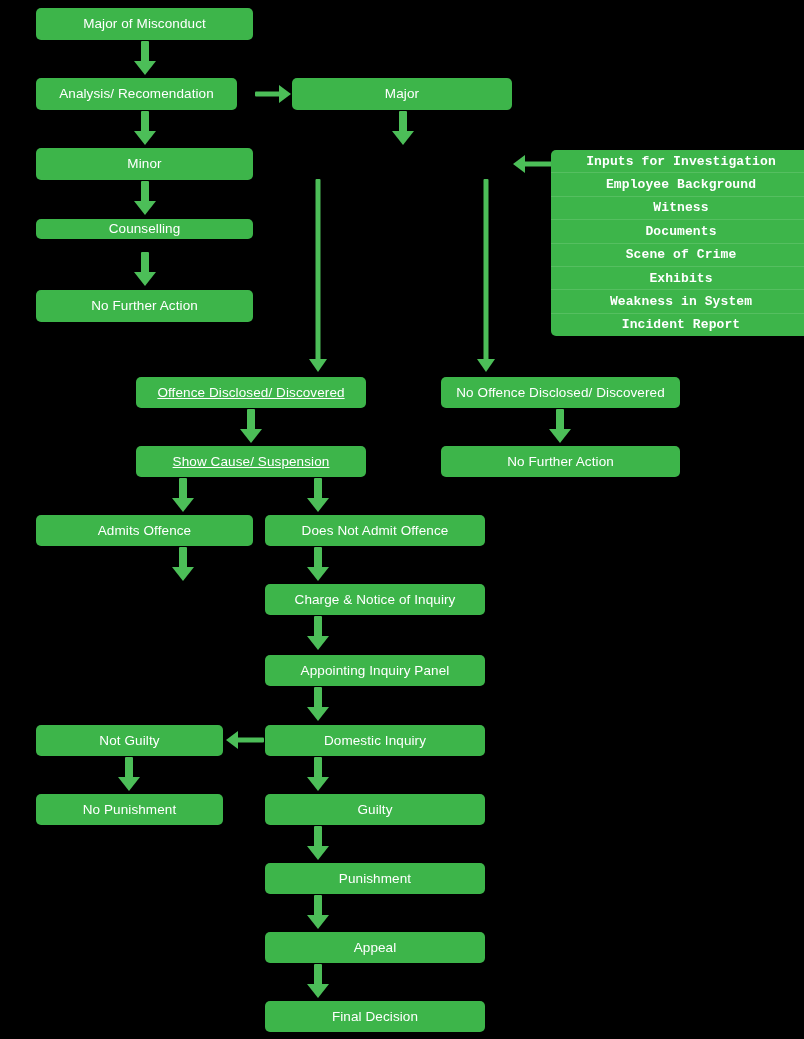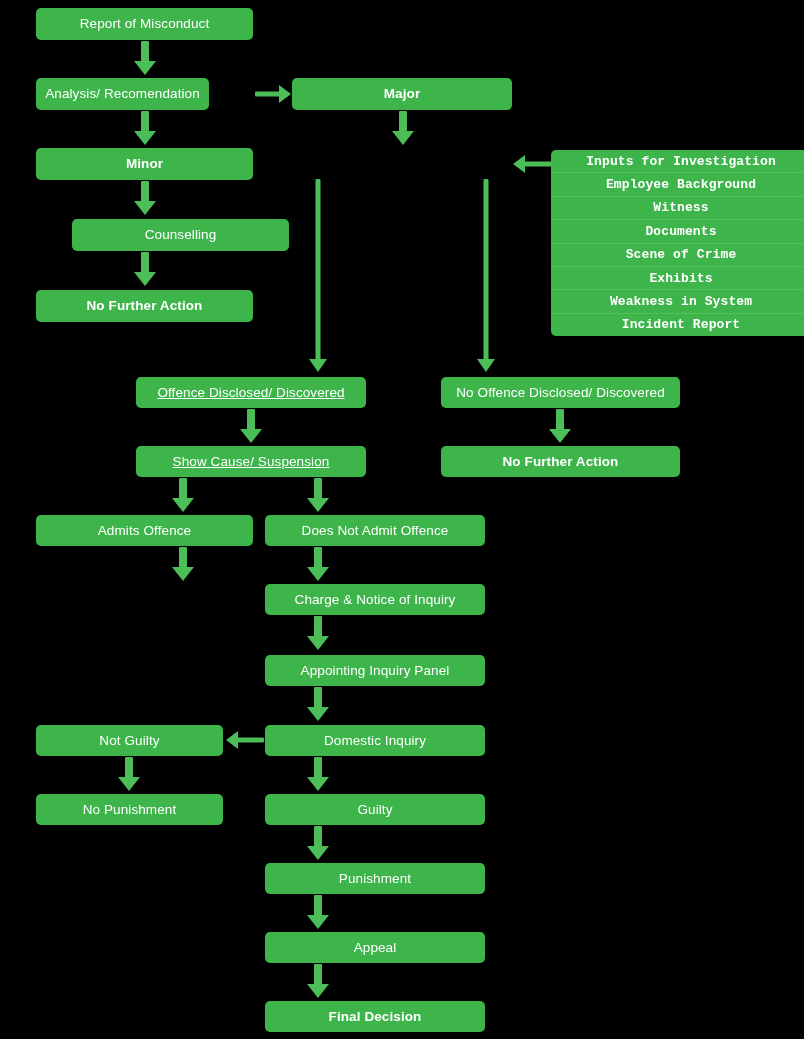--- a/index.html
+++ b/index.html
@@ -26,21 +26,21 @@
     align-items: center;
     justify-content: center;
     text-align: center;
     font-size: 13.5px;
     line-height: 1.15;
     font-weight: 400;
     letter-spacing: 0.1px;
     padding: 0 6px;
     white-space: nowrap;
   }
-  .node.bold { font-weight: 700; }
+  .node.bold { font-weight: 400; }
 
   
   .panel {
     position: absolute;
     box-sizing: border-box;
     background: #3DB54A;
     border-radius: 5px;
     overflow: hidden;
     display: flex;
     flex-direction: column;
@@ -118,29 +118,29 @@
   .arrow-h.right .head { right: 0; border-left: 12px solid #4CBE58; }
   .arrow-h.left .shaft { right: 0; left: 11px; }
   .arrow-h.left .head { left: 0; border-right: 12px solid #4CBE58; }
 </style>
 </head>
 <body>
 
 <div id="canvas">
 
   <div class="node" style="left:36px; top:8px; width:217px; height:32px;">
-    <span>Report of Misconduct</span>
+    <span>Major of Misconduct</span>
   </div>
 
   <div class="arrow-down thick" style="left:131px; top:41px; width:28px; height:34px;">
     <div class="shaft" style="height:22px;"></div>
       <div class="head"></div>
   </div>
 
-  <div class="node" style="left:36px; top:78px; width:173px; height:32px;">
+  <div class="node" style="left:36px; top:78px; width:201px; height:32px;">
     <span>Analysis/ Recomendation</span>
   </div>
 
   <div class="arrow-h right" style="left:255px; top:80px; width:36px; height:28px;">
     <div class="shaft"></div>
       <div class="head"></div>
   </div>
 
   <div class="arrow-down thick" style="left:131px; top:111px; width:28px; height:34px;">
     <div class="shaft" style="height:22px;"></div>
@@ -149,21 +149,21 @@
 
   <div class="node bold" style="left:36px; top:148px; width:217px; height:32px;">
     <span>Minor</span>
   </div>
 
   <div class="arrow-down thick" style="left:131px; top:181px; width:28px; height:34px;">
     <div class="shaft" style="height:22px;"></div>
       <div class="head"></div>
   </div>
 
-  <div class="node" style="left:36px; top:219px; width:217px; height:32px;margin-left:36px;">
+  <div class="node" style="left:36px; top:219px; width:217px; height:20px;">
     <span>Counselling</span>
   </div>
 
   <div class="arrow-down thick" style="left:131px; top:252px; width:28px; height:34px;">
     <div class="shaft" style="height:22px;"></div>
       <div class="head"></div>
   </div>
 
   <div class="node bold" style="left:36px; top:290px; width:217px; height:32px;">
     <span>No Further Action</span>

